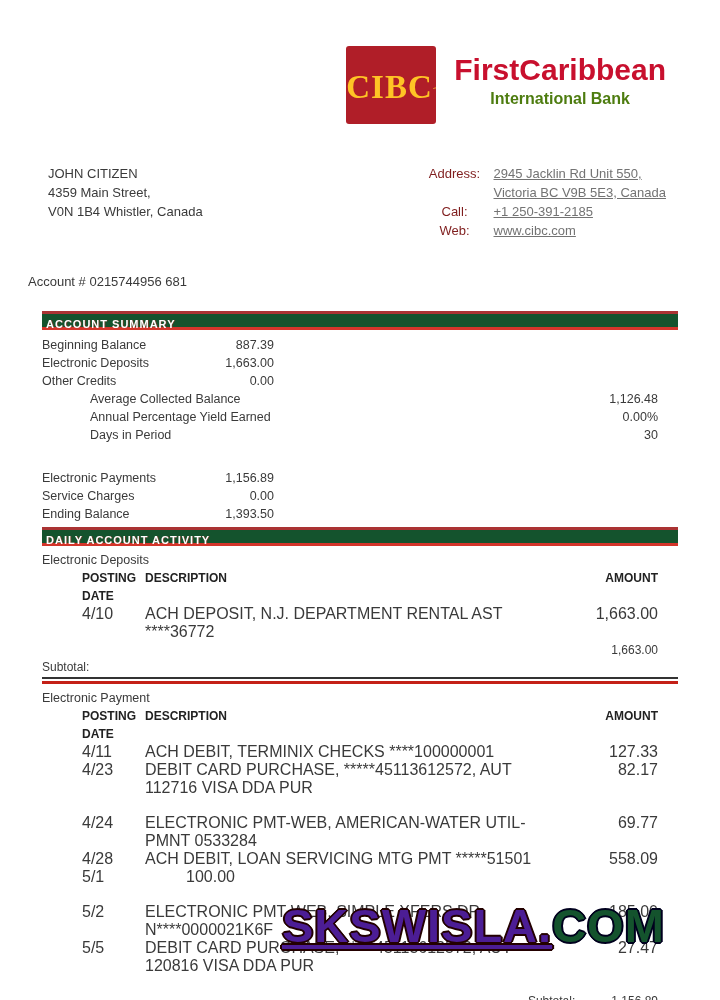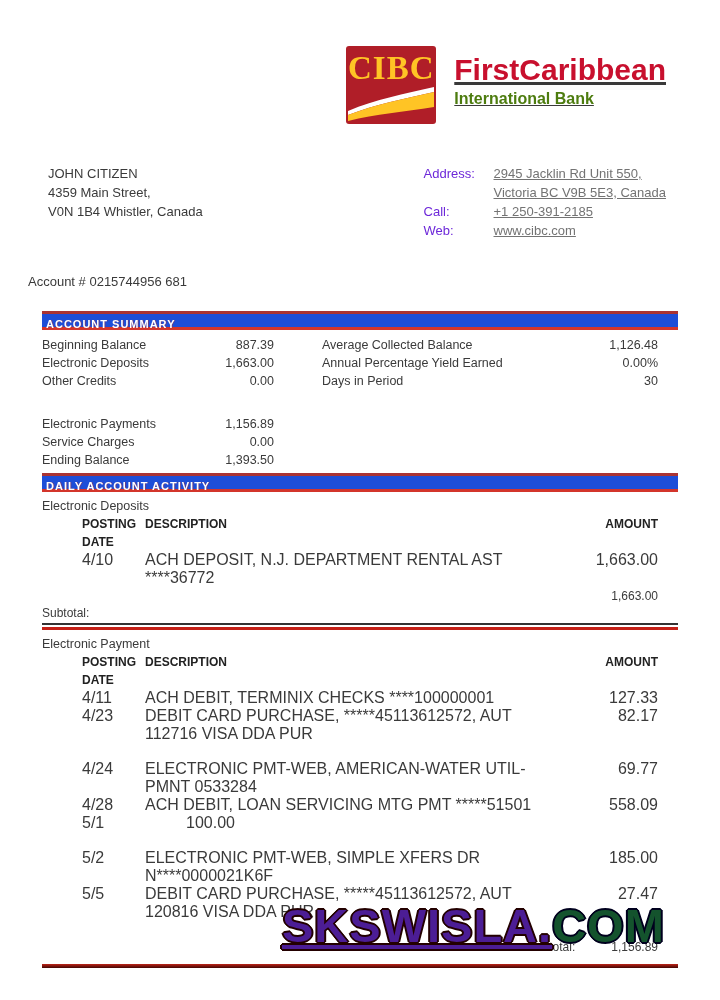--- a/index.html
+++ b/index.html
@@ -3,46 +3,46 @@
 <meta charset="utf-8">
 <style>
   * { margin:0; padding:0; box-sizing:border-box; }
   html,body { background:#ffffff; }
   body { font-family:"Liberation Sans","DejaVu Sans",sans-serif; }
   .page { position:relative; width:720px; height:1000px; background:#fff; overflow:hidden; color:#3a3a3a; }
 
   
   .logo-row { display:flex; justify-content:flex-end; padding-top:46px; padding-right:54px; }
   .logo-lockup { display:flex; align-items:flex-start; gap:18px; }
-  .logo-box { width:90px; height:78px; background:#B01E28; border-radius:3px; display:flex; flex-direction:column; align-items:center; justify-content:flex-start; padding-top:4px; }
+  .logo-box { width:90px; height:78px; background:#B01E28; border-radius:3px; display:flex; flex-direction:row; align-items:center; justify-content:flex-start; padding-top:4px; }
   .logo-box .cibc { font-family:"Liberation Serif","DejaVu Serif",serif; font-weight:bold; font-size:33px; color:#FFC425; letter-spacing:1px; line-height:36px; }
   .logo-box svg { display:block; width:86px; height:34px; margin-top:1px; }
-  .brand-text { padding-top:8px;text-decoration:underline; }
+  .brand-text { text-align:center; padding-top:8px; }
   .brand-name { font-size:30px; font-weight:bold; color:#C8102E; letter-spacing:0px; line-height:32px; }
   .brand-tagline { font-size:16px; font-weight:bold; color:#4d7c0f; margin-top:4px; }
 
   
   .info-row { display:flex; justify-content:space-between; margin:40px 54px 0 48px; }
   .customer { font-size:13px; line-height:19px; color:#3a3a3a; }
   .customer .cust-name { }
   .contact { font-size:13px; line-height:19px; }
   .contact-grid { display:grid; grid-template-columns:62px auto; column-gap:8px; }
-  .contact-label { text-align:left; color:#6d28d9; }
+  .contact-label { text-align:center; color:#7f1d1d; }
   .contact-value { color:#737373;text-decoration:underline; }
 
   .account-line { margin:34px 0 0 28px; font-size:13px; color:#3a3a3a; }
 
   
   .content { margin:0 42px; width:636px; }
-  .banner { margin-top:22px; border-top:3px solid #A33; border-bottom:3px solid #D3352B; background:#1d4ed8; height:19px; line-height:13px; padding:2px 0 0 4px; }
+  .banner { margin-top:22px; border-top:3px solid #A33; border-bottom:3px solid #D3352B; background:#14532d; height:19px; line-height:13px; padding:2px 0 0 4px; }
   .banner span { font-size:11px; font-weight:bold; color:#fff; letter-spacing:1px; text-shadow:1px 0 0 rgba(190,40,30,.45); }
   .banner.second { margin-top:4px; }
 
   
-  .summary { display:flex; margin-top:6px; font-size:12.5px; }
+  .summary { display:flex; margin-top:6px; font-size:12.5px;flex-direction:column; }
   .sum-col-left { width:232px; }
   .sum-col-right { margin-left:48px; flex:1; padding-right:20px; }
   .sum-row { display:flex; justify-content:space-between; line-height:18px; }
   .sum-group2 { margin-top:25px; width:232px; font-size:12.5px; }
 
   
   .subsection-title { font-size:12.5px; margin-top:6px; line-height:17px; }
   .thead { display:flex; font-weight:bold; font-size:12px; color:#222; line-height:18px; padding-right:20px; }
   .trow { display:flex; font-size:16px; line-height:18px; padding-right:20px; }
   .c-date { width:103px; flex:none;padding-left:40px; }

